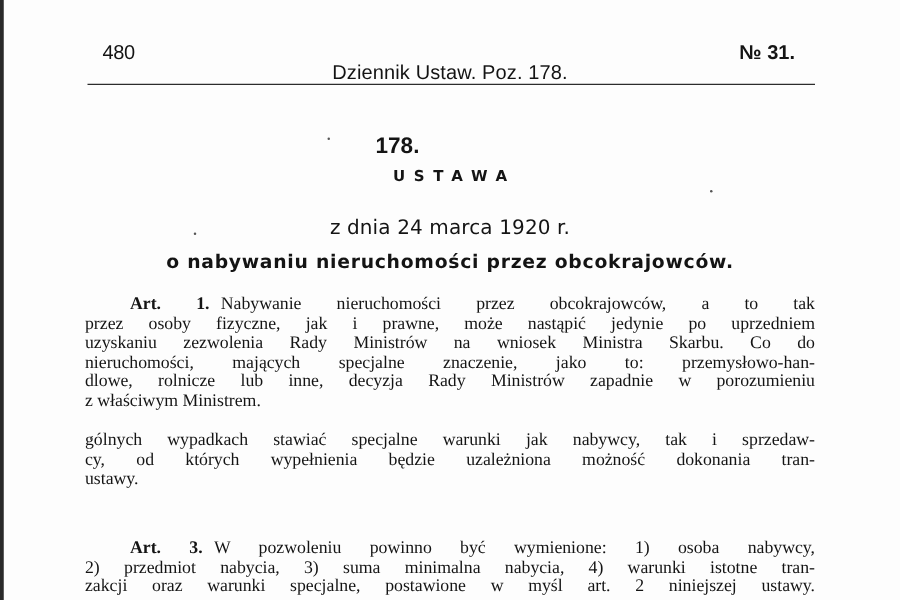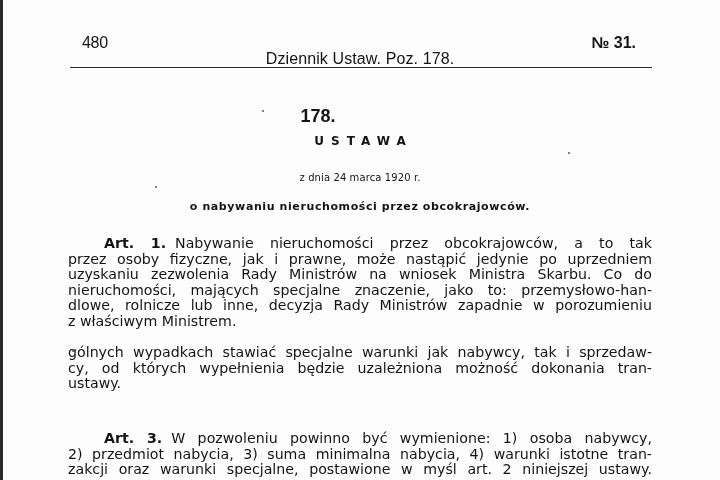--- a/index.html
+++ b/index.html
@@ -83,31 +83,31 @@
     letter-spacing: 7px;
     padding-left: 7px;
     box-sizing: border-box;
   }
   .act-date {
     position: absolute;
     top: 172px;
     left: 0; width: 720px;
     text-align: center;
     font-family: "DejaVu Sans", sans-serif;
-    font-size: 10px;
+    font-size: 16px;
     letter-spacing: 0.1px;
   }
   .act-subject {
     position: absolute;
     top: 200px;
     left: 0; width: 720px;
     text-align: center;
     font-family: "DejaVu Sans", sans-serif;
     font-weight: bold;
-    font-size: 11px;
+    font-size: 15px;
     letter-spacing: 0.6px;
   }
   .body {
     position: absolute;
     left: 68px;
     width: 584px;
     font-family: "DejaVu Sans", sans-serif;
     font-size: 14.2px;
     line-height: 15.6px;
   }
@@ -115,20 +115,21 @@
     position: absolute;
     left: 0;
     width: 584px;
   }
   .article-line {
     display: block;
     height: 15.6px;
     white-space: nowrap;
     text-align: justify;
     text-align-last: justify;
+    font-family: Liberation Serif, serif;
   }
   .article-line.last {
     text-align-last: left;
   }
   .article-line.first {
     padding-left: 36px;
     box-sizing: border-box;
   }
   .article-label {
     font-weight: bold;

